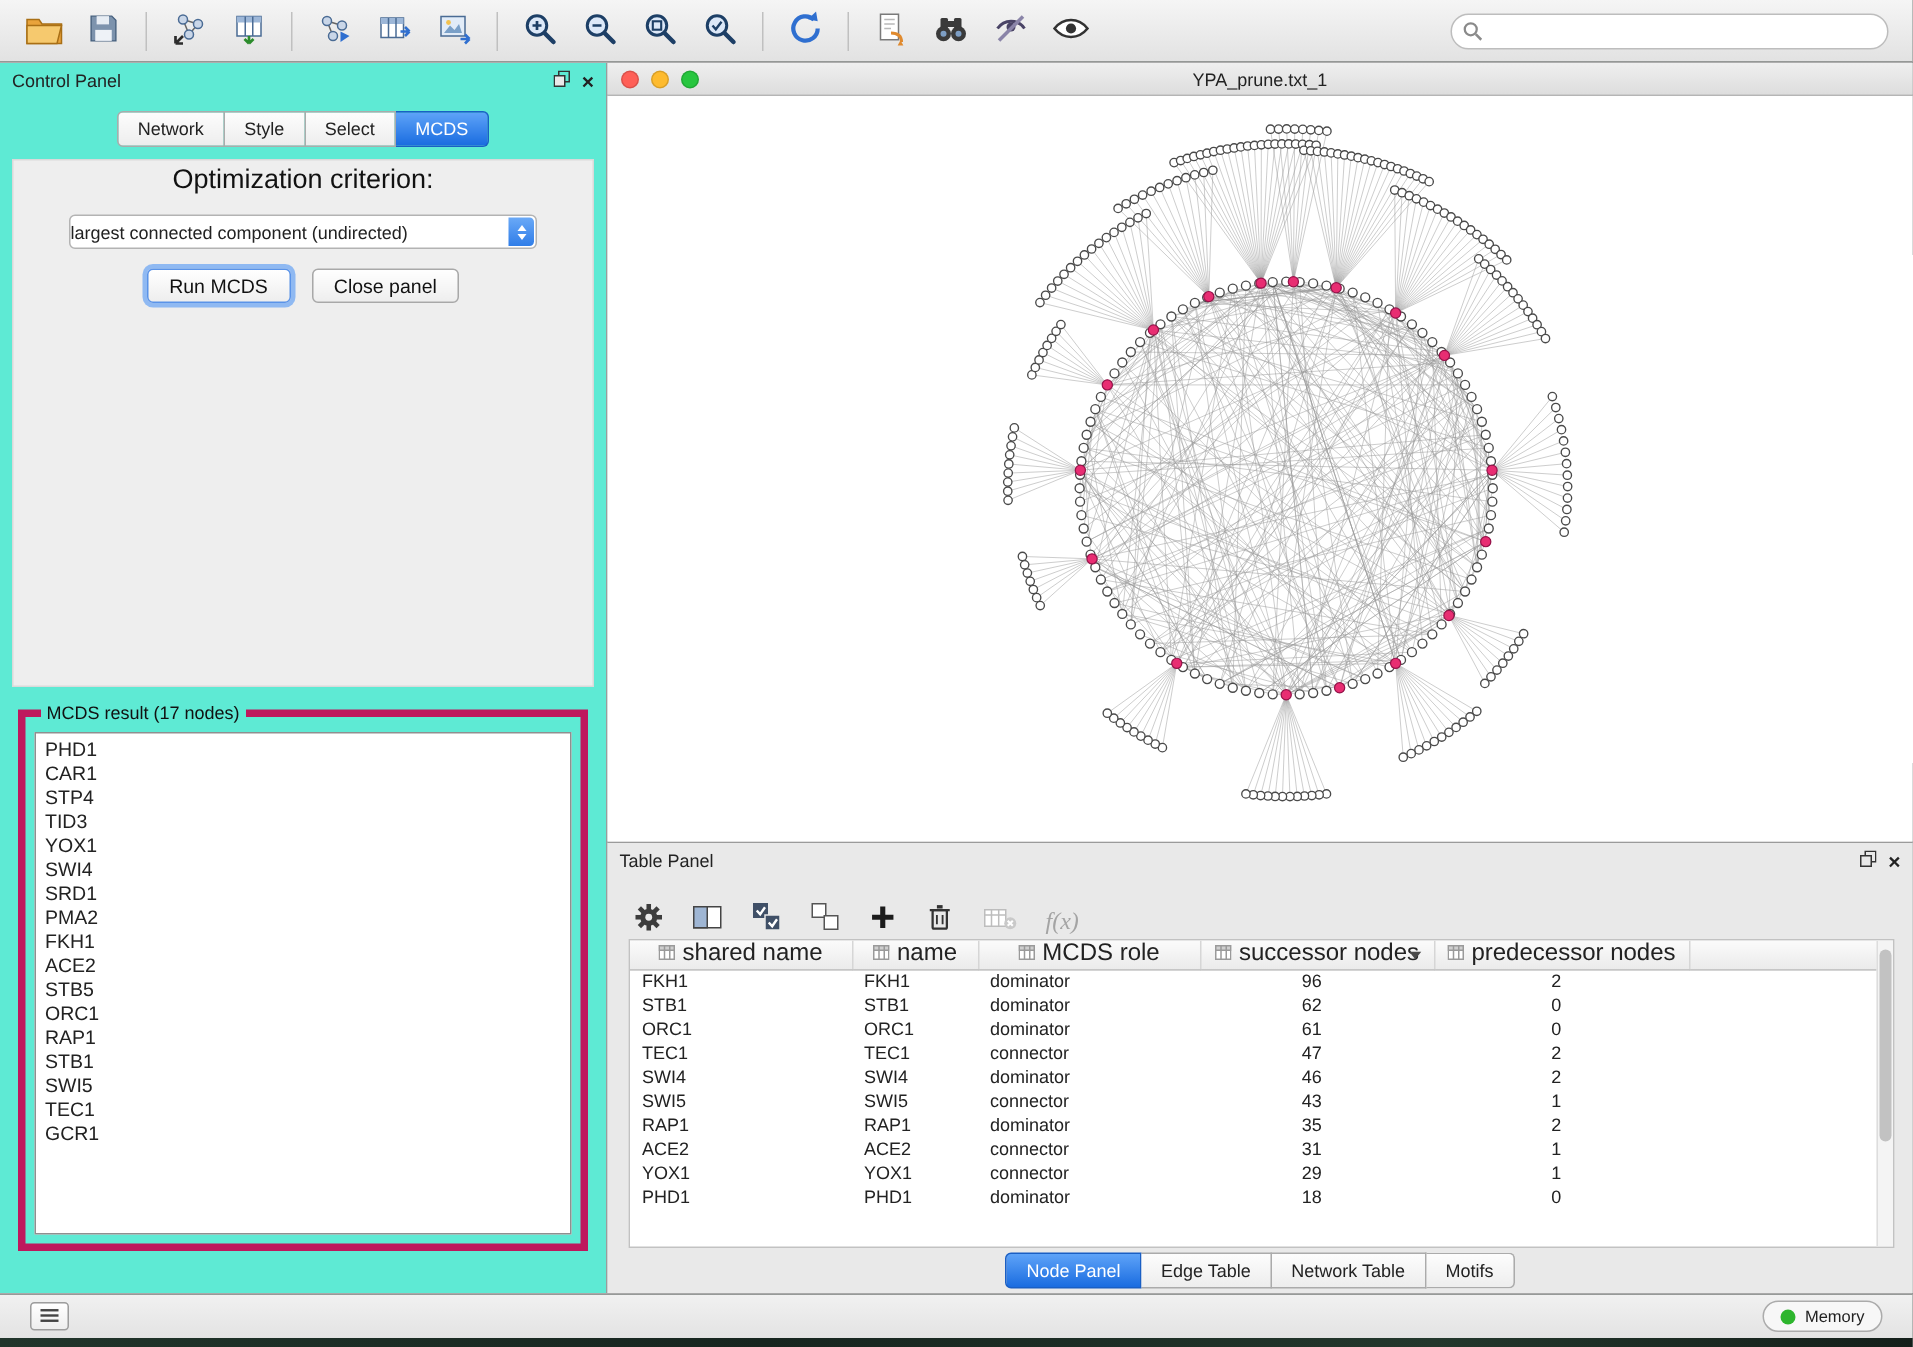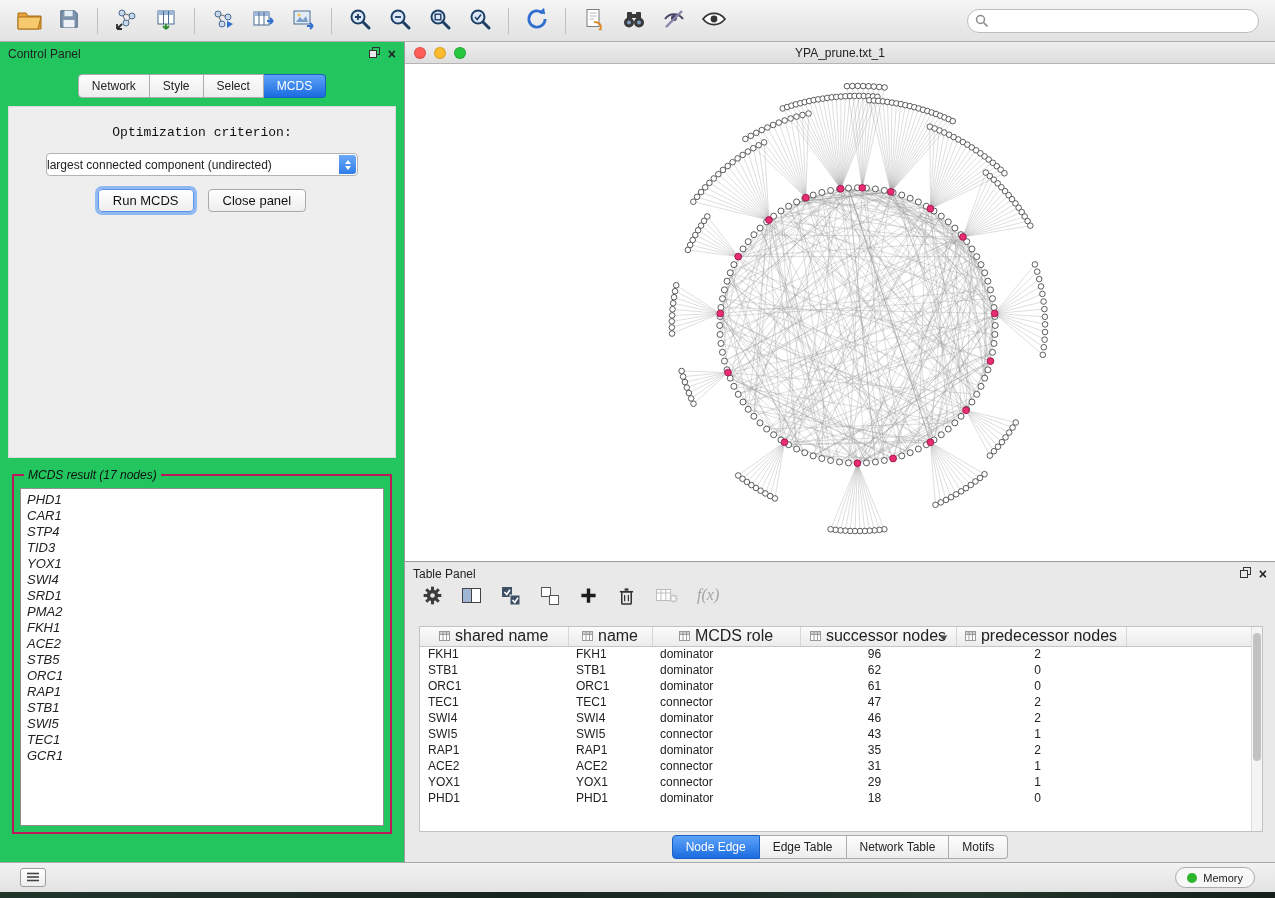--- a/index.html
+++ b/index.html
@@ -14,66 +14,66 @@
   .tb-sep { width:1px; height:26px; background:#c0c0c0; margin:0 7px; flex:none; }
   .search-wrap { margin-left:auto; margin-right:6px; position:relative; }
   .search-input { width:292px; height:24px; border:1px solid #bdbdbd; border-radius:12px; background:#fff;
                   padding:0 10px 0 26px; font-size:12px; outline:none; }
   .search-glass { position:absolute; left:8px; top:5px; }
 
   
   .main { flex:1; display:flex; background:#e9e9e9; min-height:0; }
 
   
-  .control-panel { width:405px; flex:none; border-right:1px solid #9b9b9b; background:#22c55e;
+  .control-panel { width:405px; flex:none; border-right:1px solid #9b9b9b; background:#5eead4;
                    display:flex; flex-direction:column; }
   .panel-header { height:24px; display:flex; align-items:center; padding:0 8px; flex:none; }
   .panel-header .ph-title { font-size:12px; color:#222; }
   .ph-icons { margin-left:auto; display:flex; gap:8px; align-items:center; }
   .ph-x { font-weight:bold; font-size:14px; color:#222; line-height:10px; cursor:default; }
   .tab-row { display:flex; justify-content:center; margin-top:8px; flex:none; }
   .tab { padding:4px 13px; background:linear-gradient(#fdfdfd,#ededed); border:1px solid #ababab; border-left:none;
          font-size:12px; color:#222; }
   .tab:first-child { border-left:1px solid #ababab; border-radius:4px 0 0 4px; }
   .tab:last-child { border-radius:0 4px 4px 0; }
   .tab.active { background:linear-gradient(#5ea3f8,#1a6ce0); border-color:#1a5fc4; color:#fff; }
   .tab-content { margin:8px 8px 0 8px; background:#eeeeee; border:1px solid #dadada; height:352px; flex:none;
                  display:flex; flex-direction:column; align-items:center; }
-  .opt-label { margin-top:18px; font-size:13px; color:#111;font-family:Liberation Mono, monospace; }
+  .opt-label { margin-top:2px; font-size:18px; color:#111; }
   .select-box { margin-top:13px; width:312px; height:23px; background:#fff; border:1px solid #b3b3b3; border-radius:4px;
                 display:flex; align-items:center; padding-left:0; font-size:12px; position:relative; }
   .select-stepper { position:absolute; right:1px; top:1px; bottom:1px; width:17px; border-radius:0 3px 3px 0;
                     background:linear-gradient(#6aa9f7,#2f7de8); display:flex; flex-direction:column;
                     align-items:center; justify-content:center; gap:2px; }
   .tri-up { width:0; height:0; border-left:3.5px solid transparent; border-right:3.5px solid transparent; border-bottom:4px solid #fff; }
   .tri-dn { width:0; height:0; border-left:3.5px solid transparent; border-right:3.5px solid transparent; border-top:4px solid #fff; }
   .btn-row { margin-top:13px; display:flex; gap:14px; }
   .btn { height:23px; padding:0 14px; background:linear-gradient(#ffffff,#eeeeee); border:1px solid #a8a8a8;
          border-radius:4px; font-size:13px; color:#111; display:flex; align-items:center; }
   .btn.focused { box-shadow:0 0 0 3px rgba(80,150,245,.6); border-color:#5a93e8; }
-  .result-box { margin:10px 12px 0 12px; border:2px solid #be185d; flex:1; padding:6px; min-height:0; margin-bottom:28px;font-style:italic; }
+  .result-box { margin:10px 12px 0 12px; border:5px solid #be185d; flex:1; padding:6px; min-height:0; margin-bottom:28px; }
   .result-box legend { font-size:12px; padding:0 4px; margin-left:4px; color:#111; }
   .listbox { background:#fff; border:1px solid #8f8f8f; width:100%; height:100%; overflow:auto;
              font-size:13px; line-height:16px; padding:3px 0 0 6px; }
   .list-item { height:16px; }
 
   
   .right-area { flex:1; display:flex; flex-direction:column; min-width:0; }
   .network-window { height:520px; flex:none; display:flex; flex-direction:column; border-bottom:1px solid #9b9b9b; }
   .net-titlebar { height:22px; flex:none; background:linear-gradient(#efefef,#dddddd); border-bottom:1px solid #b5b5b5;
                   position:relative; display:flex; align-items:center; justify-content:center; }
   .traffic { position:absolute; left:9px; top:5px; display:flex; gap:8px; }
   .dot { width:12px; height:12px; border-radius:50%; box-shadow:inset 0 0 0 1px rgba(0,0,0,.15); }
   .net-title { font-size:12px; color:#222; }
   .net-canvas { flex:1; background:#fff; position:relative; min-height:0; }
   .net-canvas svg { width:100%; height:100%; display:block; }
 
   
   .table-panel { flex:1; background:#e9e9e9; display:flex; flex-direction:column; min-height:0; }
-  .tp-toolbar { height:38px; flex:none; display:flex; align-items:flex-start; gap:19px; padding-left:18px; }
+  .tp-toolbar { height:38px; flex:none; display:flex; align-items:flex-end; gap:19px; padding-left:18px; }
   .tp-icon { display:flex; align-items:center; justify-content:center; }
   .fx { font-family:"Liberation Serif",serif; font-style:italic; font-size:16px; color:#a4a4a4; }
   .table-wrap { flex:1; margin:2px 12px 0 14px; background:#fff; border:1px solid #c2c2c2; position:relative; overflow:hidden; min-height:0; }
   table { border-collapse:collapse; width:100%; table-layout:fixed; }
   th { height:19px; font-weight:normal; font-size:16px; background:linear-gradient(#fbfbfb,#ebebeb);
        border-right:1px solid #d6d6d6; border-bottom:1px solid #c6c6c6; padding:0; }
   .th-inner { display:flex; align-items:center; justify-content:center; gap:5px; padding:0 4px; position:relative; }
   .th-grid { flex:none; }
   td { height:16px; font-size:12px; padding:0 8px; white-space:nowrap; overflow:hidden; }
   td.num { text-align:center; padding-right:15px; }
@@ -1357,21 +1357,21 @@
                   <td></td>
                 </tr>
               </tbody>
           </table>
           <div class="vscroll">
               <div class="thumb"></div>
             </div>
         </div>
 
         <div class="tp-tabs">
-          <div class="tab active">Node Edge</div>
+          <div class="tab active">Node Panel</div>
           <div class="tab">Edge Table</div>
           <div class="tab">Network Table</div>
           <div class="tab">Motifs</div>
         </div>
       </div>
     </div>
   </div>
 
   <div class="status-bar">
     <div class="ham-btn">

